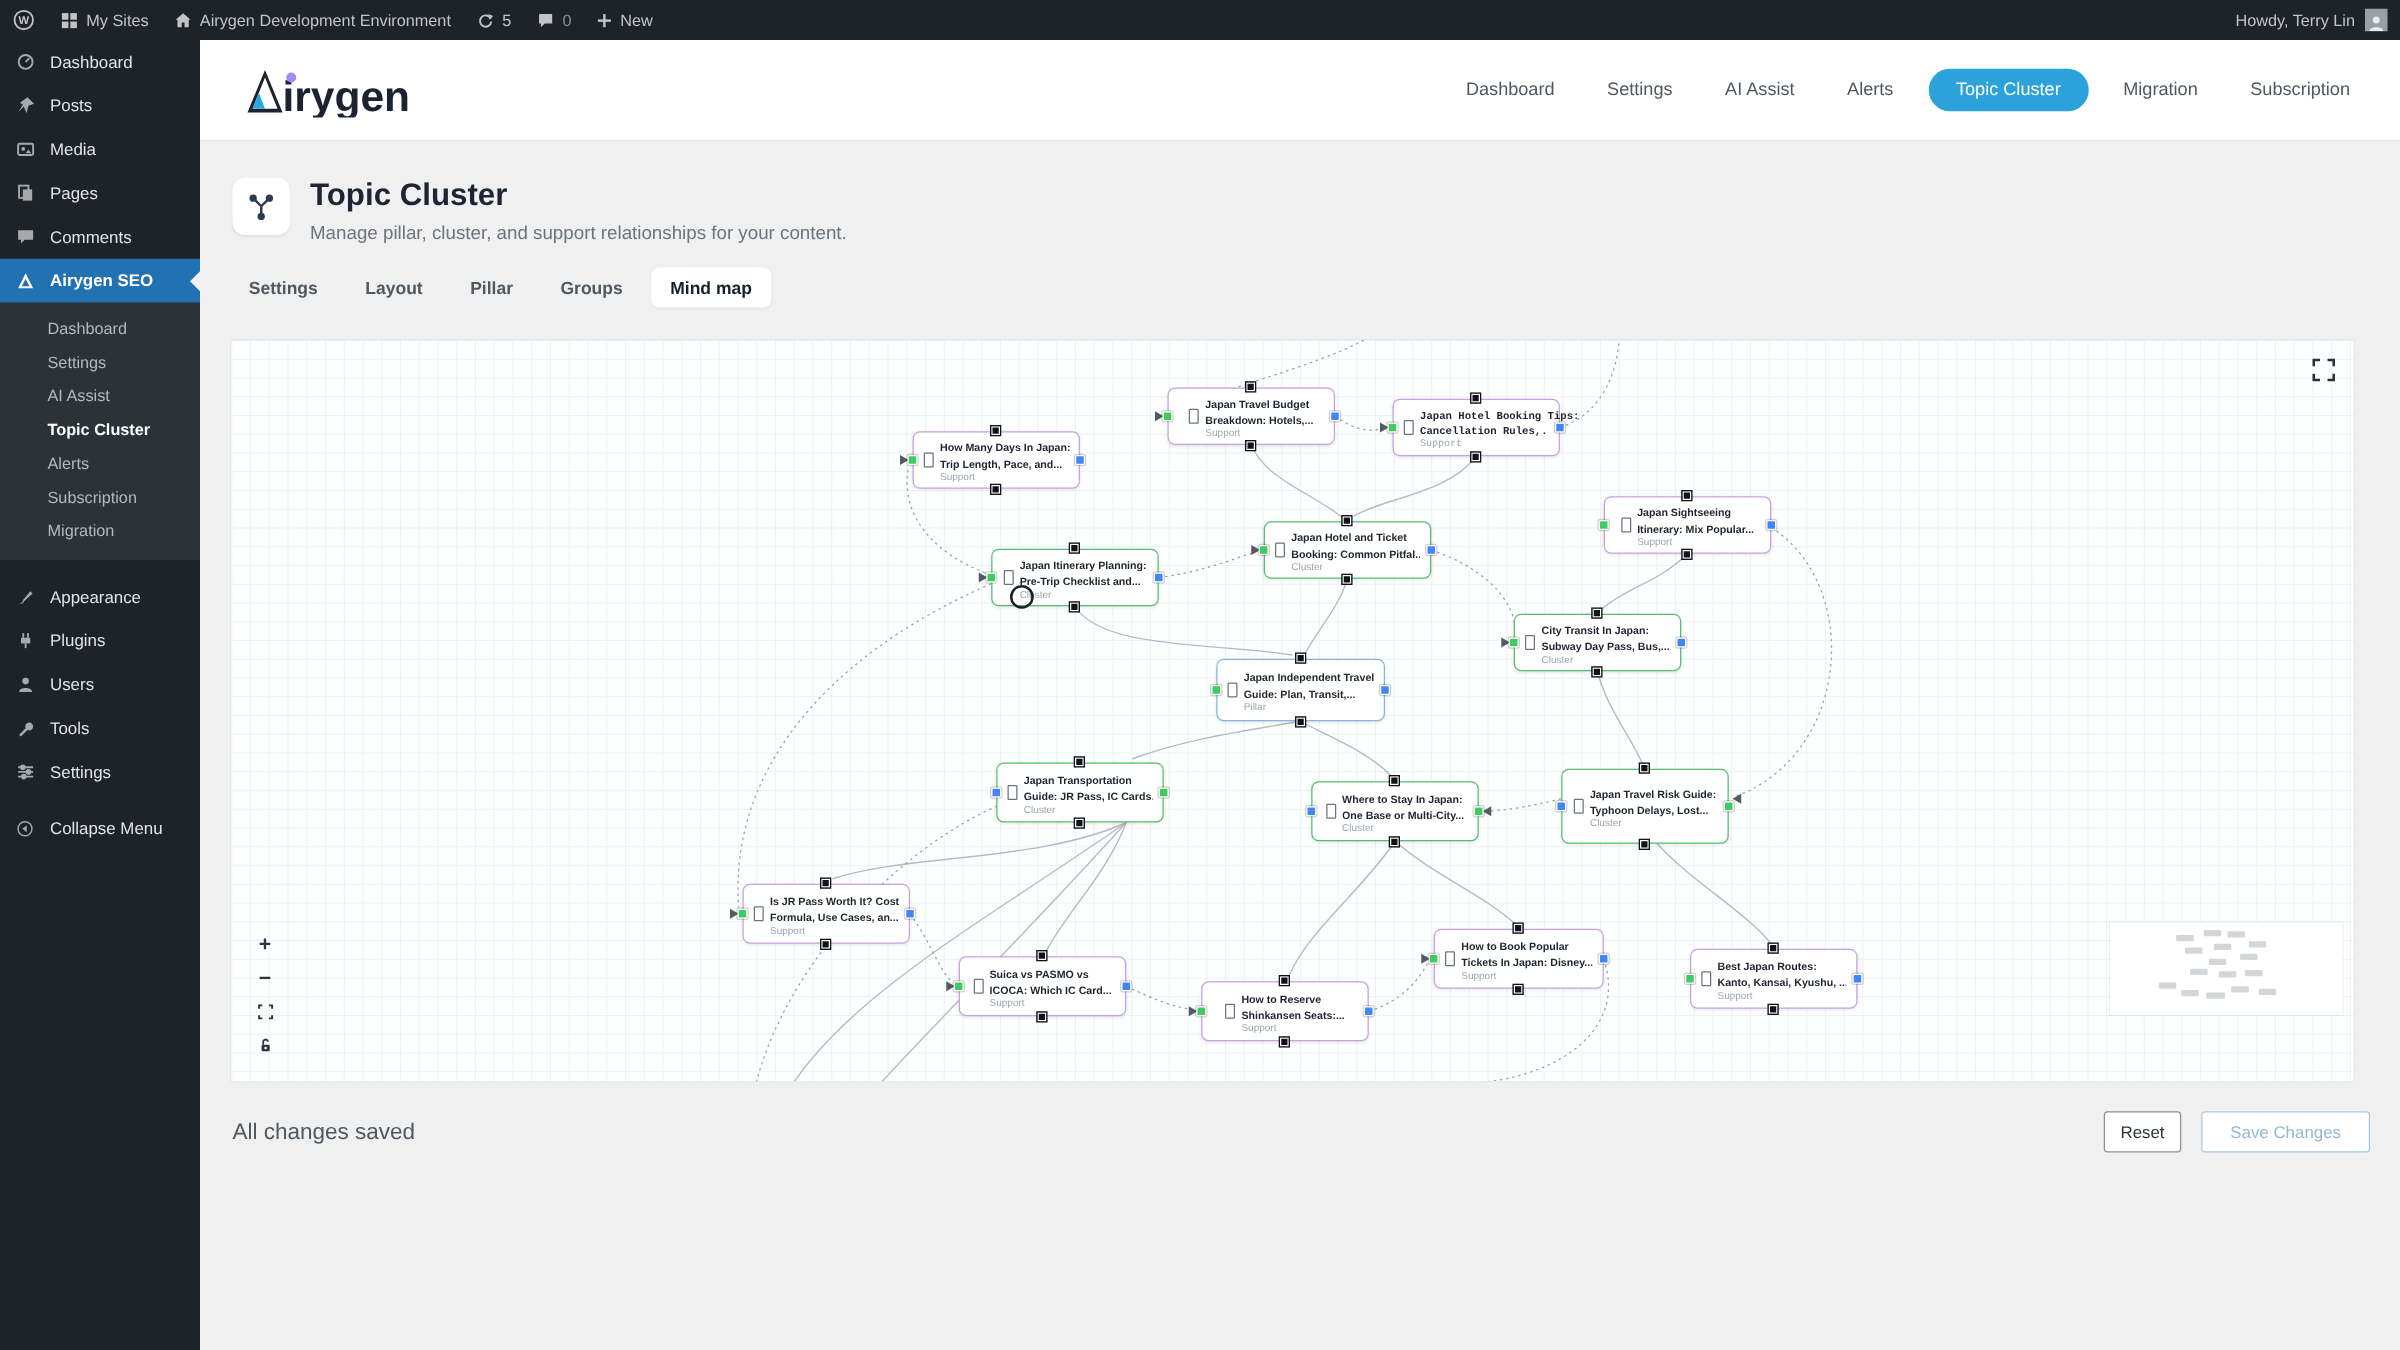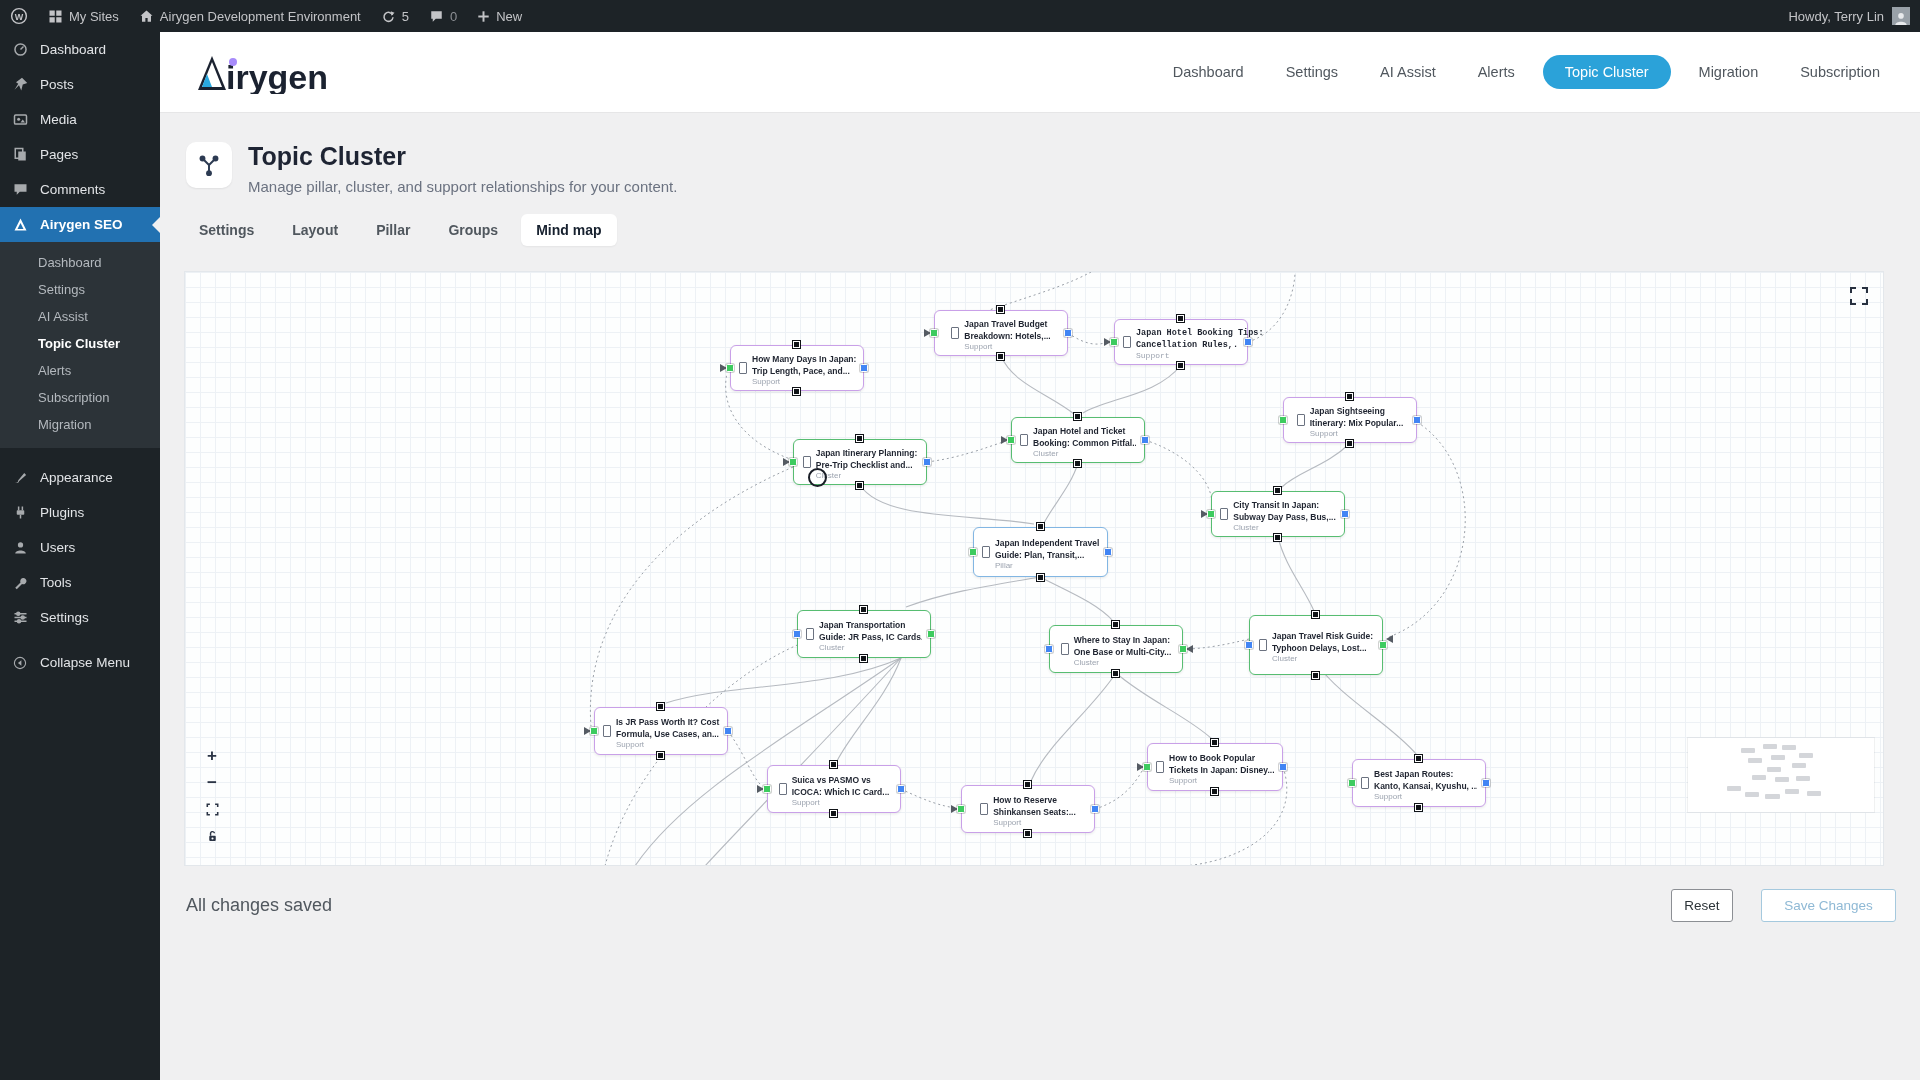--- a/index.html
+++ b/index.html
@@ -75,21 +75,21 @@
   .canvas-expand { position:absolute; right:14px; top:14px; width:20px; height:20px; cursor:pointer; color:#27303f; }
   .ctrls { position:absolute; left:16px; top:474px; display:flex; flex-direction:column; gap:9px; width:22px; align-items:center; color:#2b3445; }
   .ctrl { cursor:pointer; font-size:17px; font-weight:bold; line-height:1; color:#2b3445; display:flex; align-items:center; justify-content:center; height:18px; }
 
   .minimap { position:absolute; left:1503px; top:466px; width:186px; height:74px; background:#fff; box-shadow:0 0 0 1px rgba(0,0,0,0.05); }
   .mini-node { position:absolute; background:#d4d6da; border-radius:1px; }
 
   
   .footbar { position:absolute; left:0; top:849px; width:1760px; height:48px; display:flex; align-items:center; }
   .foot-status { margin-left:26px; font-size:18px; color:#50575e; }
-  .foot-actions { margin-left:auto; margin-right:24px; display:flex; gap:28px; }
+  .foot-actions { margin-left:auto; margin-right:24px; display:flex; gap:16px; }
   .btn { height:33px; border-radius:3px; font-size:13.5px; display:flex; align-items:center; justify-content:center; cursor:pointer; background:#fff; font-family:"Liberation Sans",sans-serif; }
   .btn.reset { border:1px solid #8c8f94; color:#2c3338; width:62px; }
   .btn.save { border:1px solid #a5c9de; color:#8fb9d5; width:135px; }
 </style>
 </head>
 <body>
 
 <div class="adminbar">
   <div class="ab-item">
     <svg width="18" height="18" viewBox="0 0 20 20">

